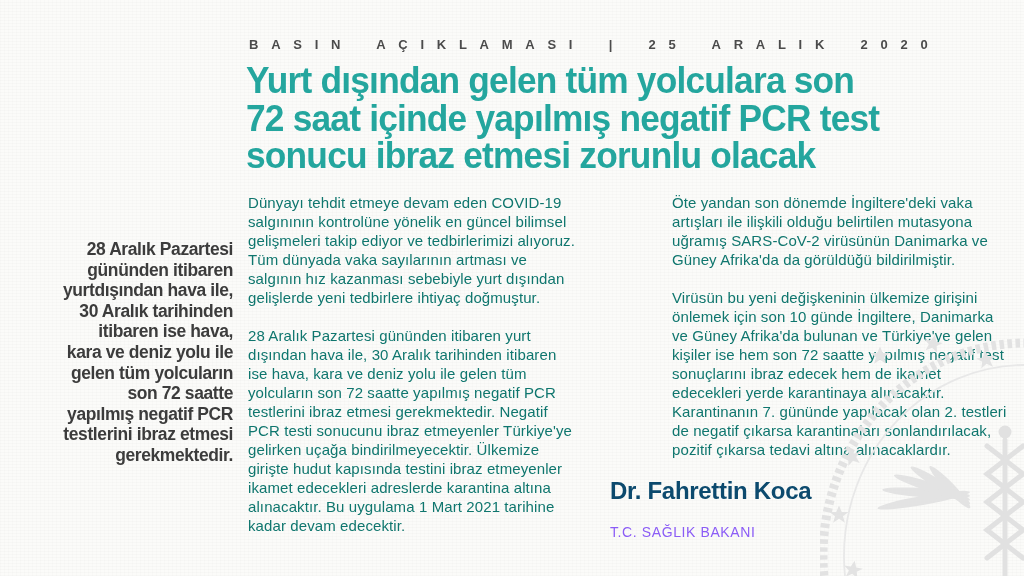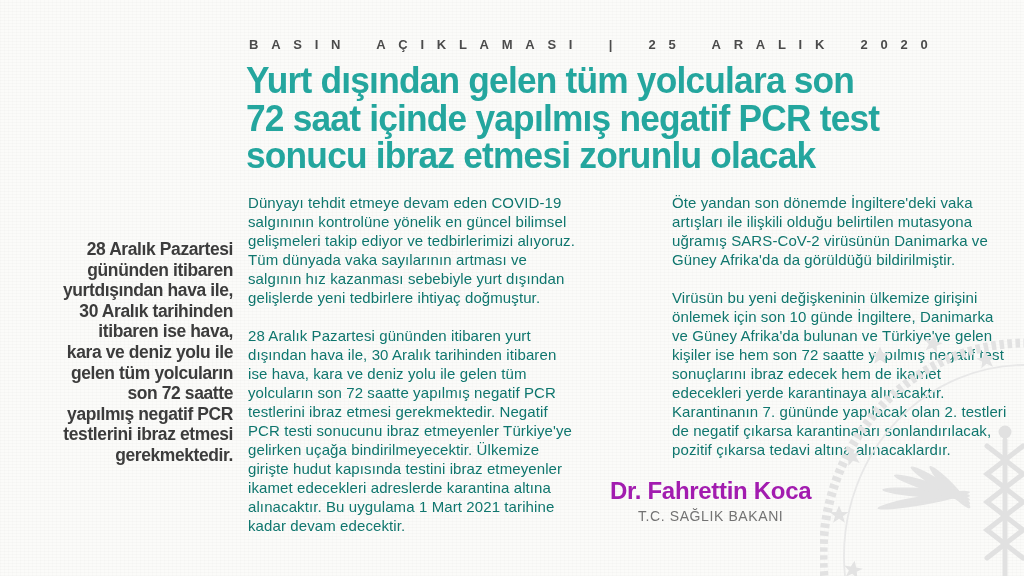--- a/index.html
+++ b/index.html
@@ -42,24 +42,24 @@
   .body-col{
     position:absolute; top:193px;
     color:#0f766e; font-size:15px; line-height:19px; letter-spacing:0.1px;
   }
   .body-col p{ margin:0 0 19px 0; }
   .col-1{ left:248px; width:331px; }
   .col-2{ left:624px; width:337px;margin-left:48px; }
 
   .signature{ position:absolute; left:610px; top:477px; }
   .signature .name{
-    color:#a21caf; font-weight:bold; font-size:24px; letter-spacing:-0.3px;
+    color:#0c4a6e; font-weight:bold; font-size:24px; letter-spacing:-0.3px;
   }
   .signature .role{
-    color:#737373; font-size:14px; letter-spacing:0.6px; margin-top:3px;text-align:center;
+    color:#8b5cf6; font-size:14px; letter-spacing:0.6px; margin-top:19px;
   }
 
   .watermark{
     position:absolute; right:0; bottom:0; width:204px; height:260px;
   }
 </style>
 </head>
 <body>
 
 <div class="page">

